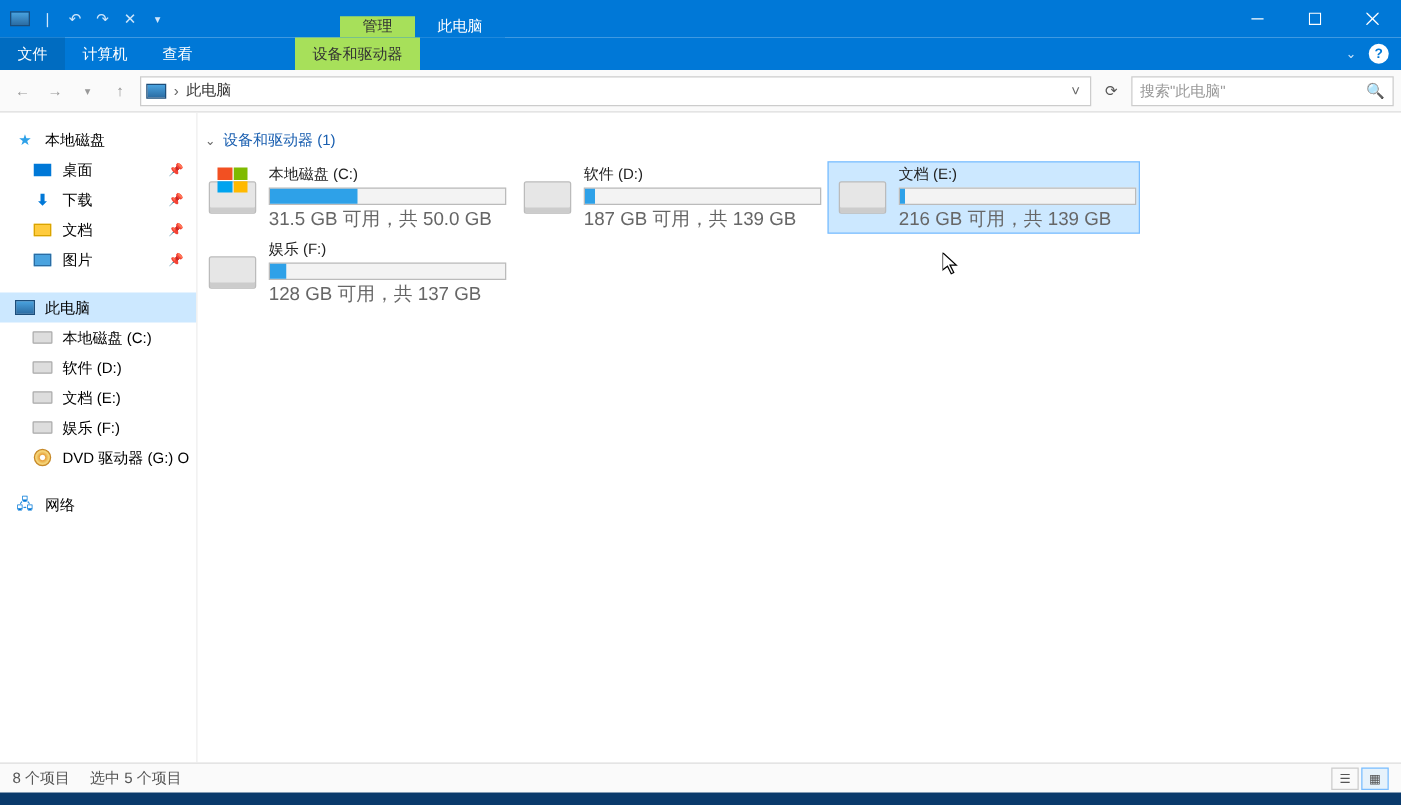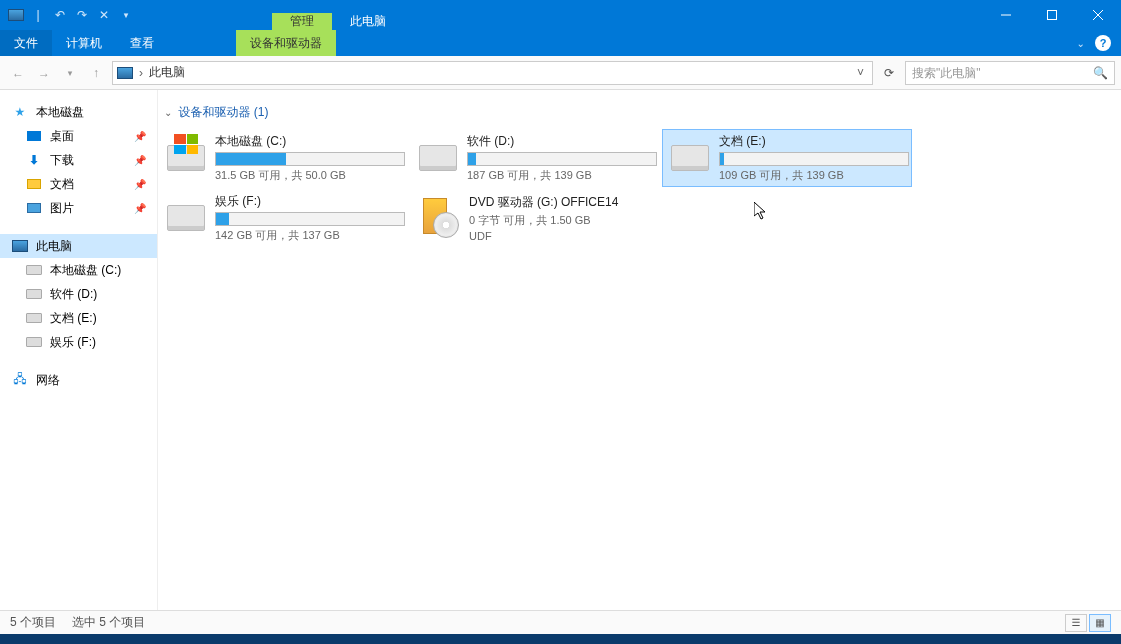--- a/index.html
+++ b/index.html
@@ -65,21 +65,21 @@
 .win-logo { position: absolute; top: -12px; left: 6px; width: 24px; height: 20px; display: grid; grid-template-columns: 1fr 1fr; grid-template-rows: 1fr 1fr; gap: 1px; }
 .win-logo span:nth-child(1){background:#f25022;} .win-logo span:nth-child(2){background:#7fba00;}
 .win-logo span:nth-child(3){background:#00a4ef;} .win-logo span:nth-child(4){background:#ffb900;}
 .drive-icon.dvd-big { width: 40px; height: 40px; position: relative; }
 .dvd-box { width: 24px; height: 36px; background: linear-gradient(#ffcb3d,#e8a33d); border: 1px solid #c78a2a; position: absolute; left: 4px; top: 0; }
 .dvd-disc { width: 26px; height: 26px; border-radius: 50%; background: radial-gradient(circle,#fff 18%, #ddd 20%, #eee 60%, #ccc 100%); border: 1px solid #aaa; position: absolute; right: 0; bottom: 0; }
 .drive-info { flex: 1; display: flex; flex-direction: column; gap: 2px; }
 .drive-name { color: #222; }
 .drive-bar { width: 190px; height: 14px; border: 1px solid #bbb; background: #f3f3f3; }
 .drive-bar-fill { height: 100%; background: #2ea1e8; }
-.drive-sub { color: #666; font-size: 11px; }
+.drive-sub { color: #666; font-size: 15px; }
 
 .statusbar { height: 24px; border-top: 1px solid #ddd; display: flex; align-items: center; padding: 0 10px; color: #555; gap: 16px; background: #fafafa; }
 .statusbar .spacer { flex: 1; }
 .view-toggle { display: flex; gap: 2px; }
 .view-btn { width: 22px; height: 18px; border: 1px solid #ccc; display: flex; align-items: center; justify-content: center; font-size: 10px; color: #555; cursor: pointer; }
 .view-btn.active { background: #e6f2fb; border-color: #7abdff; }
 
 .cursor { position: absolute; left: 754px; top: 202px; pointer-events: none; }
 
 .taskbar { height: 10px; background: #0a3a6b; }
@@ -215,20 +215,26 @@
             <span class="icon-disk"></span>
           </span>
         <span>文档 (E:)</span>
       </div>
       <div class="nav-item">
         <span class="nav-icon">
             <span class="icon-disk"></span>
           </span>
         <span>娱乐 (F:)</span>
       </div>
+      <div class="nav-item">
+        <span class="nav-icon">
+            <span class="icon-dvd"></span>
+          </span>
+        <span>DVD 驱动器 (G:) O</span>
+      </div>
     </div>
 
     <div class="nav-group">
       <div class="nav-item header">
         <span class="nav-icon icon-network">🖧</span>
         <span>网络</span>
       </div>
     </div>
   </div>
 
@@ -268,52 +274,41 @@
         </div>
       </div>
 
       <div class="drive selected">
         <div class="drive-icon hdd"></div>
         <div class="drive-info">
           <div class="drive-name">文档 (E:)</div>
           <div class="drive-bar">
               <div class="drive-bar-fill" style="width:2%"></div>
             </div>
-          <div class="drive-sub">109 GB 可用，共 139 GB</div>
+          <div class="drive-sub">216 GB 可用，共 139 GB</div>
         </div>
       </div>
 
       <div class="drive">
         <div class="drive-icon hdd"></div>
         <div class="drive-info">
           <div class="drive-name">娱乐 (F:)</div>
           <div class="drive-bar">
               <div class="drive-bar-fill" style="width:7%"></div>
             </div>
-          <div class="drive-sub">142 GB 可用，共 137 GB</div>
-        </div>
-      </div>
-
-      <div class="drive">
-        <div class="drive-icon dvd-big">
-          <div class="dvd-box"></div>
-            <div class="dvd-disc"></div>
-        </div>
-        <div class="drive-info">
-          <div class="drive-name">DVD 驱动器 (G:) OFFICE14</div>
-          <div class="drive-sub">0 字节 可用，共 1.50 GB</div>
-          <div class="drive-sub">UDF</div>
-        </div>
-      </div>
+          <div class="drive-sub">128 GB 可用，共 137 GB</div>
+        </div>
+      </div>
+
     </div>
   </div>
 </div>
 
 <div class="statusbar">
-  <span>5 个项目</span>
+  <span>8 个项目</span>
   <span>选中 5 个项目</span>
   <div class="spacer"></div>
   <div class="view-toggle">
     <div class="view-btn">☰</div>
     <div class="view-btn active">▦</div>
   </div>
 </div>
 
 <div class="taskbar"></div>
 

